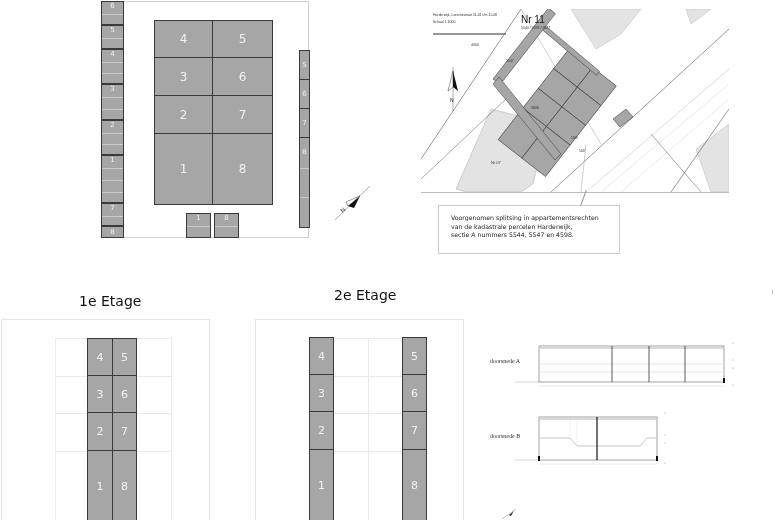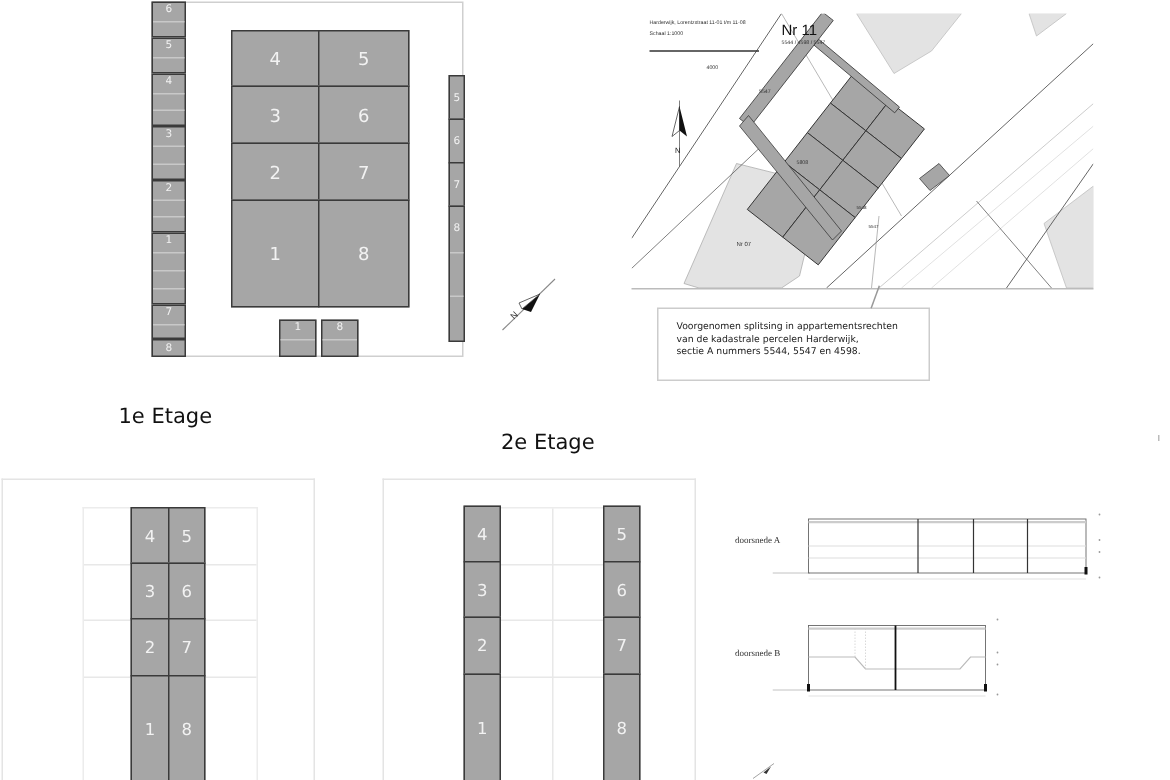--- a/index.html
+++ b/index.html
@@ -175,21 +175,21 @@
   </svg>
 </div>
 
 <div class="abs" style="left:438px;top:205px;width:182px;height:49px;border:1px solid #ccc;box-sizing:border-box;padding:8px 0 0 12px;font-family:'DejaVu Sans',sans-serif;font-size:6.2px;line-height:8.5px;color:#222;">
   <div>Voorgenomen splitsing in appartementsrechten</div>
   <div>van de kadastrale percelen Harderwijk,</div>
   <div>sectie A nummers 5544, 5547 en 4598.</div>
 </div>
 <div class="abs" style="left:583px;top:190px;width:1px;height:16px;background:#999;transform:rotate(20deg);"></div>
 
-<div class="title" style="left:79px;top:270px;">1e Etage</div>
+<div class="title" style="left:79px;top:293px;">1e Etage</div>
 <div class="frame" style="left:1px;top:319px;width:209px;height:201px;border-bottom:none;"></div>
 <div class="abs" style="left:55px;top:338px;width:117px;height:182px;border:1px solid #ececec;border-bottom:none;box-sizing:border-box;">
   <div class="gridh" style="left:0;right:0;top:37px;"></div>
   <div class="gridh" style="left:0;right:0;top:74px;"></div>
   <div class="gridh" style="left:0;right:0;top:112px;"></div>
 </div>
 <div class="abs" style="left:87px;top:338px;width:50px;height:182px;">
   <div class="cell" style="left:0;top:0;width:26px;height:38px;font-size:11px;">
       <span>4</span>
     </div>

